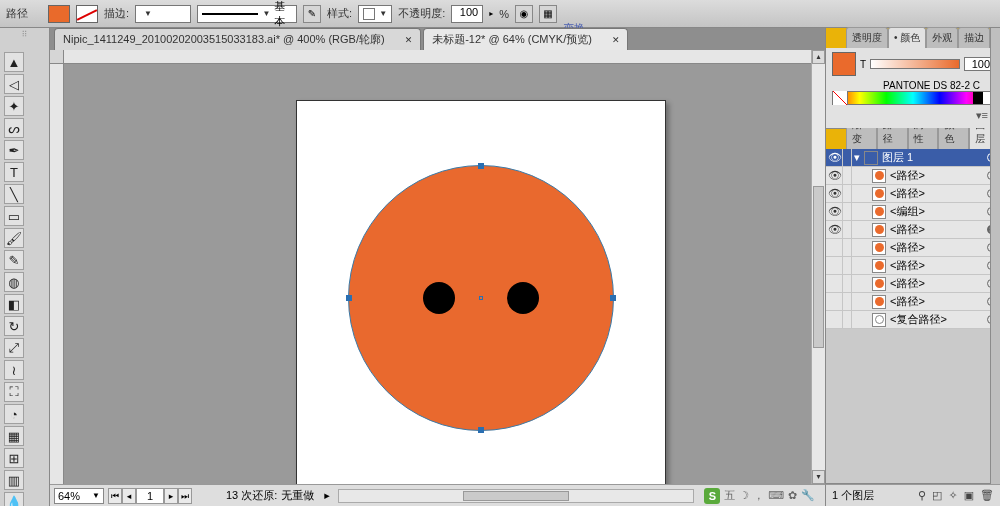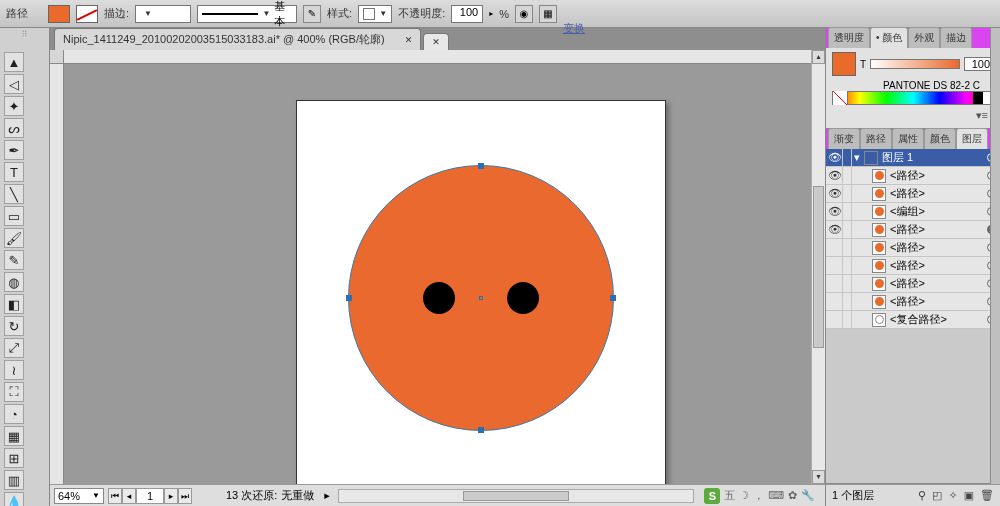--- a/index.html
+++ b/index.html
@@ -40,21 +40,21 @@
 .artboard { position: absolute; left: 246px; top: 50px; width: 370px; height: 396px; background: #fff; border: 1px solid #333; box-shadow: 3px 3px 5px rgba(0,0,0,0.3); }
 .circle { position: absolute; left: 50%; top: 50%; width: 266px; height: 266px; background: #e9692e; border-radius: 50%; transform: translate(-50%, -50%); border: 1px solid #3a7aa8; }
 .eye { position: absolute; width: 32px; height: 32px; background: #000; border-radius: 50%; top: 50%; transform: translateY(-50%); }
 .eye.left { left: 28%; } .eye.right { right: 28%; }
 .anchor { position: absolute; width: 6px; height: 6px; background: #2a6fb2; transform: translate(-50%,-50%); }
 .anchor.ctr { background: transparent; border: 1px solid #2a6fb2; width: 4px; height: 4px; }
 
 .rightpanels { position: absolute; right: 0; top: 28px; width: 175px; bottom: 22px; background: #cacaca; border-left: 1px solid #888; display: flex; flex-direction: column; }
 .rightpanels .dock { position: absolute; right: 0; top: 0; width: 10px; bottom: 0; background: #bfbfbf; border-left: 1px solid #8b8b8b; }
 .panel { border-bottom: 1px solid #888; }
-.ptabs { height: 20px; background: #d946ef; display: flex; align-items: flex-end; padding-left: 2px; gap: 0; }
+.ptabs { height: 20px; background: #eab308; display: flex; align-items: flex-end; padding-left: 20px; gap: 0; }
 .ptab { font-size: 10px; padding: 3px 5px; background: #bdbdbd; border: 1px solid #999; border-bottom: none; color: #333; border-radius: 3px 3px 0 0; }
 .ptab.on { background: #e2e2e2; }
 .ptab.bullet::before { content: "• "; }
 .pbody { background: #e2e2e2; padding: 4px 6px; font-size: 10px; position: relative; }
 
 .color-sw { width: 24px; height: 24px; background: #ea6a2c; border: 1px solid #666; display: inline-block; vertical-align: top; }
 .tint-row { display: flex; align-items: center; gap: 4px; margin-bottom: 4px; }
 .tint-row .t { font-size: 10px; }
 .tint-row .bar { flex: 1; height: 10px; background: linear-gradient(to right, #fff, #e96a2b); border: 1px solid #777; }
 .tint-row .val { width: 30px; height: 14px; background: #fff; border: 1px solid #777; text-align: right; padding-right: 3px; font-size: 10px; }
@@ -127,20 +127,21 @@
   <span class="tb-iconbtn">▦</span>
   <span class="tb-link">变换</span>
 </div>
 
 <div class="tabbar">
   <div class="tab">
     <span>Nipic_1411249_20100202003515033183.ai* @ 400%  (RGB/轮廓)</span>
       <span class="x">✕</span>
   </div>
   <div class="tab active">
+    <span>未标题-12* @ 64%  (CMYK/预览)</span>
       <span class="x">✕</span>
   </div>
 </div>
 
 <div class="toolbox">
   <div class="drag">⠿</div>
   <div class="tool">▲</div>
   <div class="tool">◁</div>
   <div class="tool">✦</div>
   <div class="tool">ᔕ</div>

